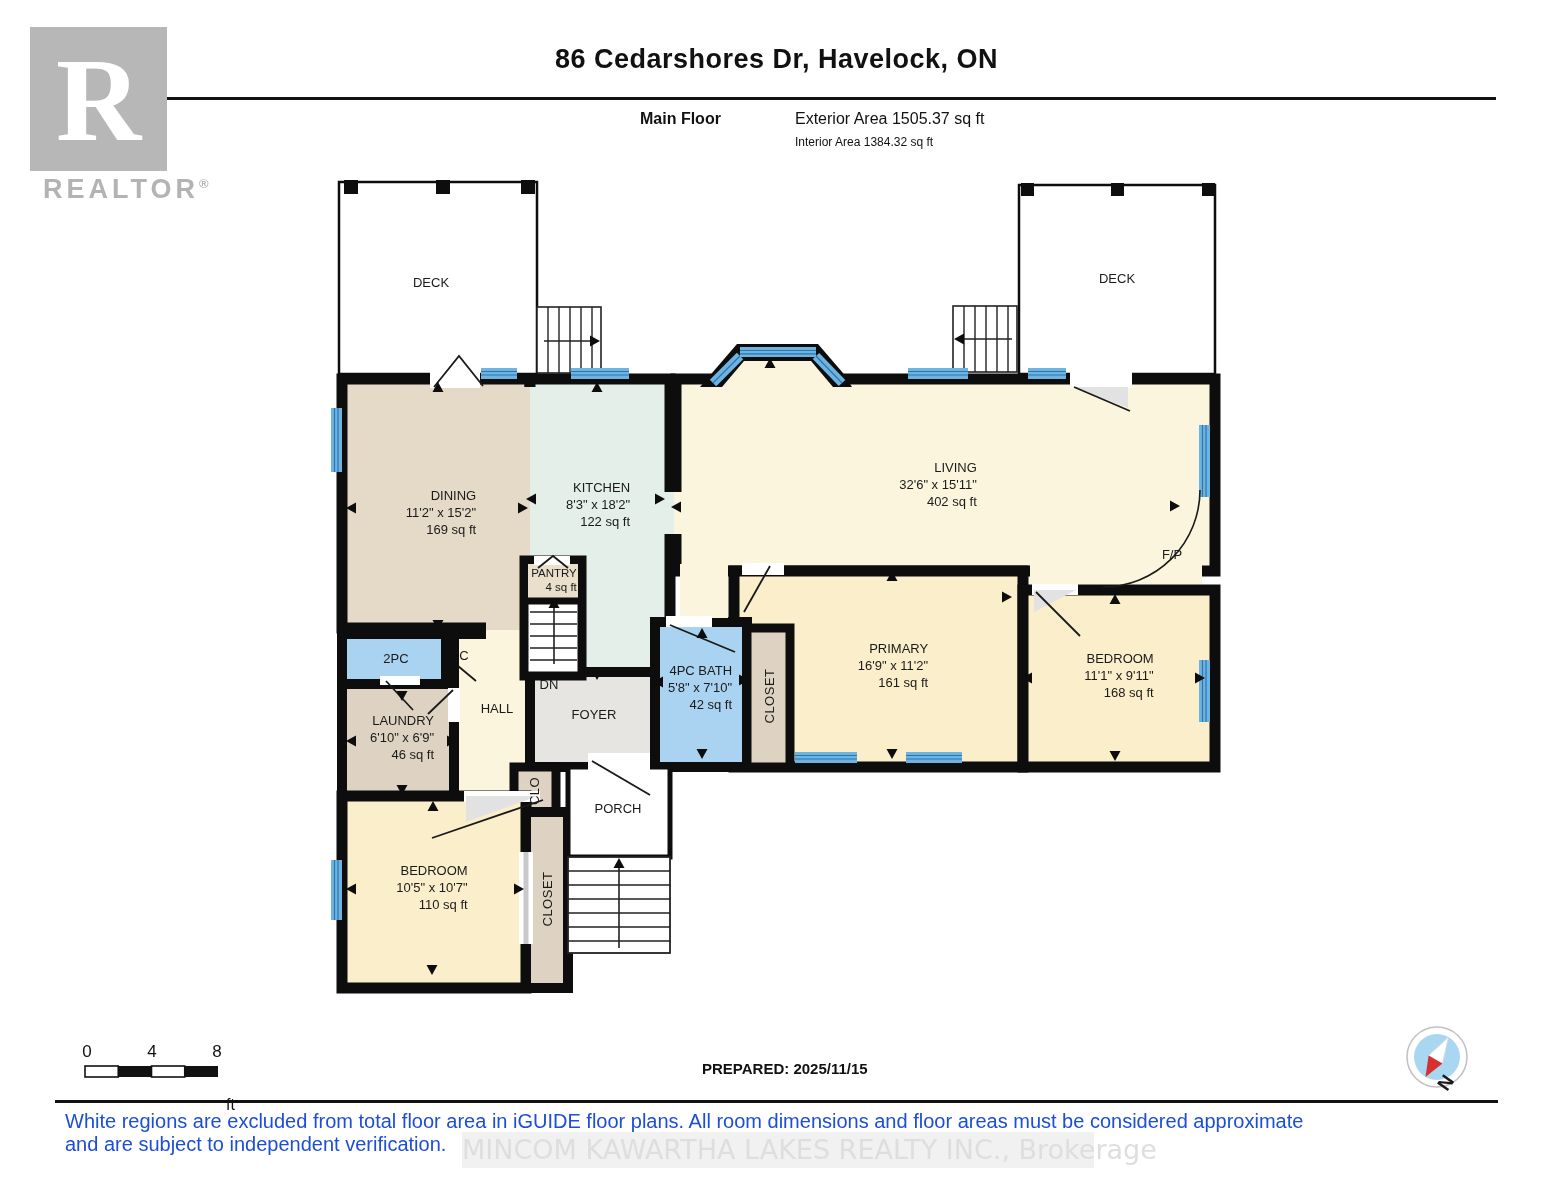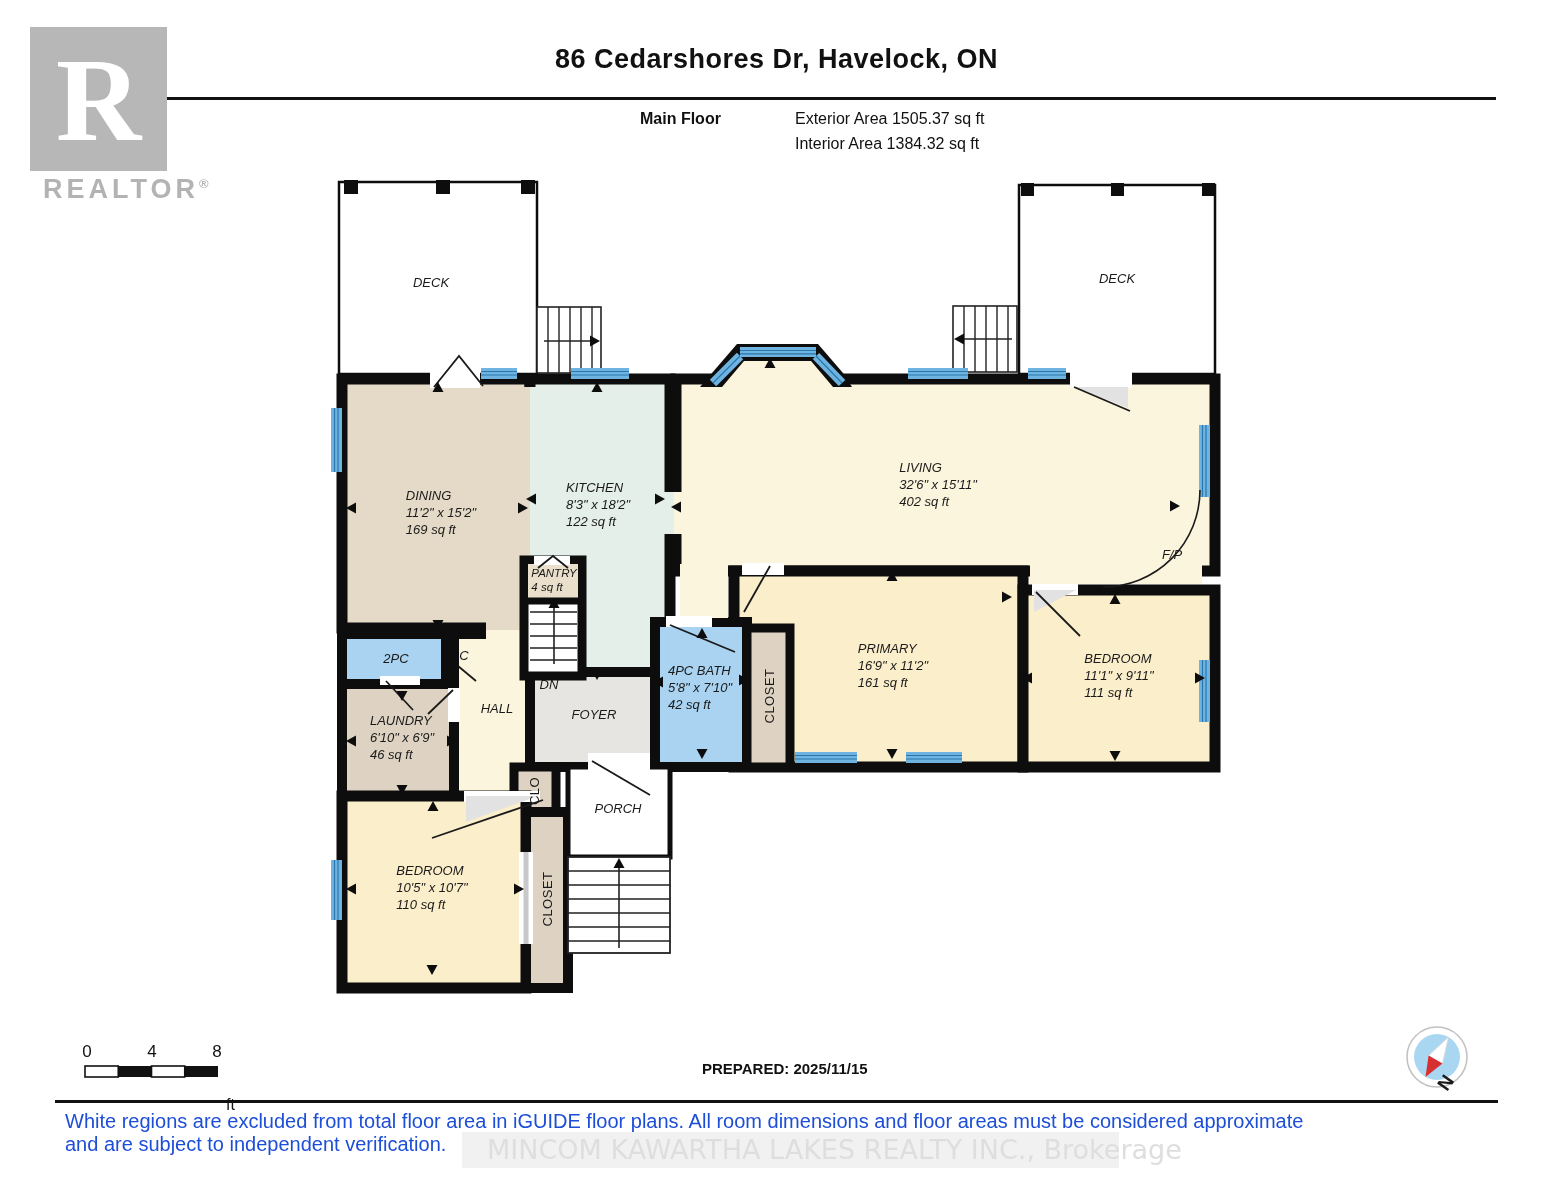--- a/index.html
+++ b/index.html
@@ -5,41 +5,41 @@
   html,body{margin:0;padding:0;background:#fff;}
   body{width:1553px;height:1200px;position:relative;overflow:hidden;
        font-family:"Liberation Sans", sans-serif;color:#111;}
   .abs{position:absolute;}
   
   .title{left:0;right:0;top:44px;text-align:center;font-size:27px;font-weight:bold;letter-spacing:.5px;}
   .rule-top{left:55px;top:97px;width:1441px;height:3px;background:#111;}
   .rule-bottom{left:55px;top:1100px;width:1443px;height:3px;background:#111;}
   .floor-label{left:640px;top:110px;width:137px;text-align:left;font-size:16px;font-weight:bold;}
   .area-line1{left:795px;top:110px;font-size:16px;}
-  .area-line2{left:795px;top:135px;font-size:16px;}
+  .area-line2{left:795px;top:135px;font-size:12px;}
   
   .logo-box{left:30px;top:27px;width:137px;height:144px;background:#b7b7b7;z-index:1;}
   .logo-r{position:absolute;left:0;top:2px;width:137px;height:144px;display:flex;align-items:center;justify-content:center;
           font-family:"Liberation Serif", serif;font-weight:bold;font-size:118px;color:#fff;}
   .logo-word{left:8px;top:174px;font-size:27px;color:#b3b3b3;letter-spacing:4px;font-weight:bold;z-index:1;margin-left:35px;}
   .logo-word sup{font-size:13px;letter-spacing:0;}
   
-  .rlabel{position:absolute;transform:translateX(-50%);text-align:left;font-size:13px;line-height:17px;
-          color:#1a1a1a;white-space:nowrap;z-index:3;font-style:italic;}
+  .rlabel{position:absolute;transform:translateX(-50%);text-align:right;font-size:13px;line-height:17px;
+          color:#1a1a1a;white-space:nowrap;z-index:3;}
   .rlabel.small{font-size:11.5px;line-height:14px;}
   .vlabel{position:absolute;transform:translate(-50%,-50%) rotate(-90deg);font-size:13px;color:#1a1a1a;
           white-space:nowrap;z-index:3;letter-spacing:.5px;}
   
   .scale-num{position:absolute;font-size:17px;transform:translateX(-50%);}
   .scale-unit{left:226px;top:1060px;font-size:16px;margin-top:36px;}
   .prepared{left:702px;top:1060px;font-size:15px;font-weight:bold;}
   .disclaimer{left:65px;top:1110px;font-size:20px;color:#1d4ed8;width:1260px;}
   .watermark{left:462px;top:1132px;width:632px;height:36px;background:#f1f1f1;color:#dedede;
              font-size:27px;line-height:36px;text-align:center;white-space:nowrap;
-             font-family:"DejaVu Sans", sans-serif;z-index:4;padding-left:25px;}
+             font-family:"DejaVu Sans", sans-serif;z-index:4;}
   svg{position:absolute;left:0;top:0;z-index:2;}
 </style>
 </head>
 <body>
 
 <svg width="1553" height="1200" viewBox="0 0 1553 1200">
   <defs>
     <path id="arr" d="M0,-5.5 L10,0 L0,5.5 Z" fill="#0d0d0d"></path>
   </defs>
 
@@ -276,21 +276,21 @@
   <div>161 sq ft</div>
 </div>
 <div class="rlabel" style="left:700px;top:662px">
   <div>4PC BATH</div>
   <div>5'8" x 7'10"</div>
   <div>42 sq ft</div>
 </div>
 <div class="rlabel" style="left:1119px;top:650px">
   <div>BEDROOM</div>
   <div>11'1" x 9'11"</div>
-  <div>111 sq ft</div>
+  <div>168 sq ft</div>
 </div>
 <div class="rlabel" style="left:432px;top:862px">
   <div>BEDROOM</div>
   <div>10'5" x 10'7"</div>
   <div>110 sq ft</div>
 </div>
 <div class="rlabel" style="left:402px;top:712px">
   <div>LAUNDRY</div>
   <div>6'10" x 6'9"</div>
   <div>46 sq ft</div>

